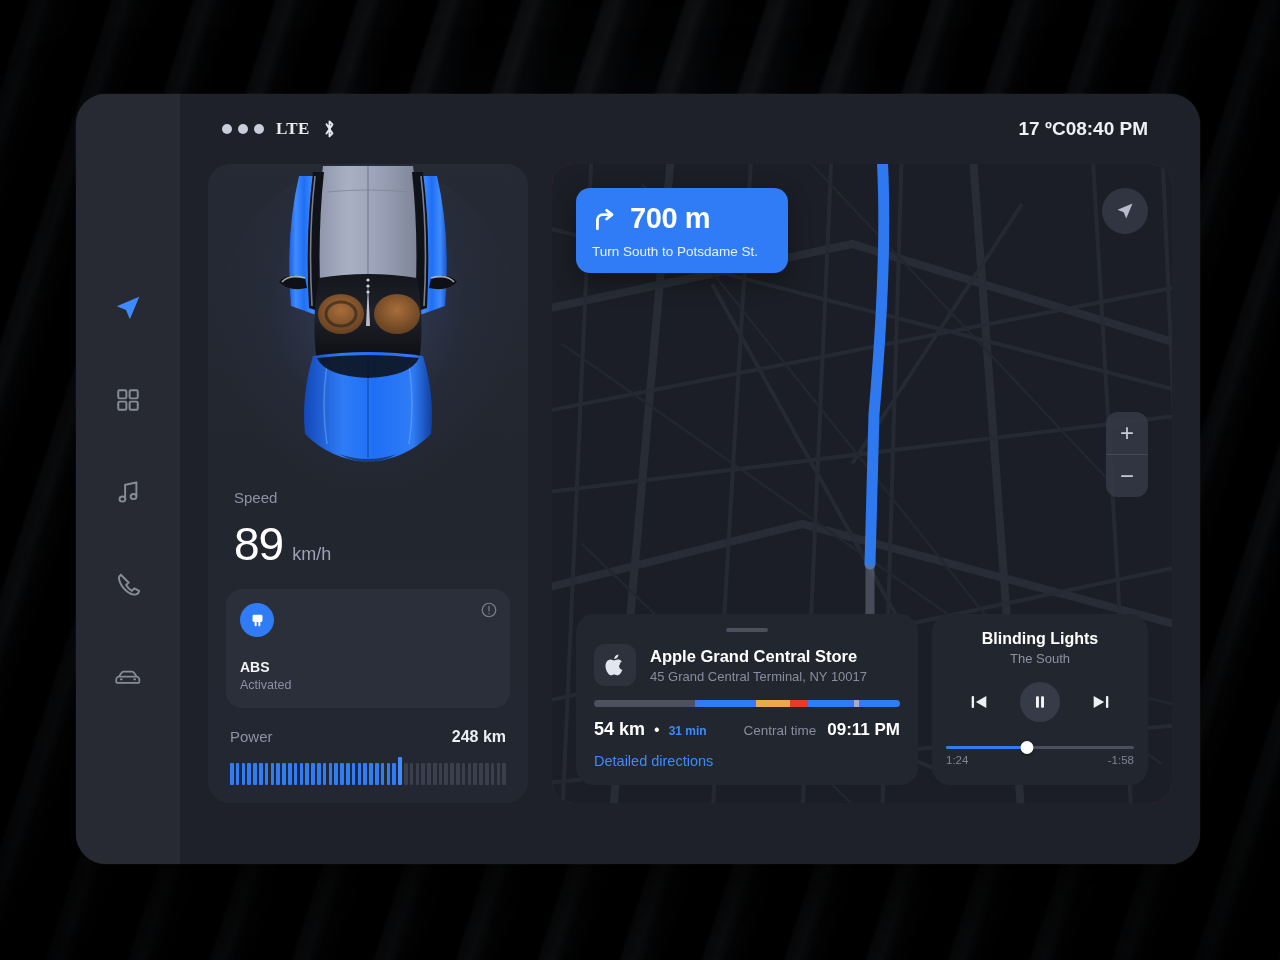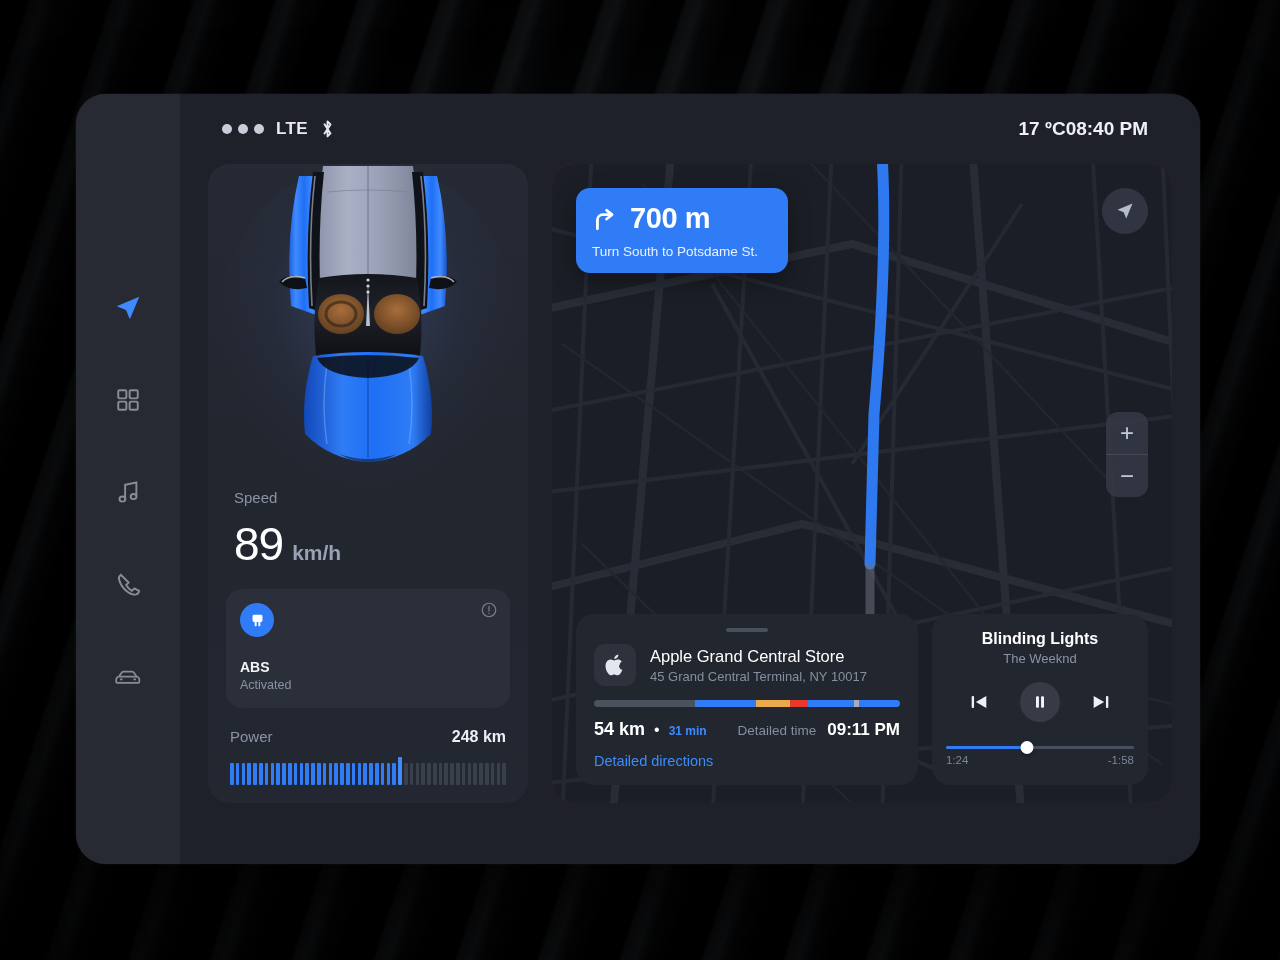--- a/index.html
+++ b/index.html
@@ -45,21 +45,21 @@
   .screen{ flex:1; background:#1e2129; position:relative; padding:0 28px 28px 28px; }
 
   
   .statusbar{
     height:70px; display:flex; align-items:center; justify-content:space-between;
     padding:0 24px 0 14px; color:#e6e8ee;
   }
   .sb-left{ display:flex; align-items:center; gap:12px; }
   .dots{ display:flex; gap:6px; }
   .dots i{ width:10px; height:10px; border-radius:50%; background:#c9cddb; display:block; }
-  .lte{ font-size:17px; font-weight:700; letter-spacing:.4px; color:#e9ebf1; }
+  .lte{ font-size:17px; font-weight:700; letter-spacing:.4px; color:#e9ebf1;font-family:Liberation Serif, serif; }
   .sb-right{ display:flex; align-items:center; font-size:19px; font-weight:600; color:#eef0f5; }
 
   
   .main{ display:flex; gap:24px; height:639px; }
   .card{ background:#242832; border-radius:22px; }
 
   
   .carpanel{
     width:320px; flex:0 0 320px; position:relative; overflow:hidden;
     padding:18px; display:flex; flex-direction:column;
@@ -69,21 +69,21 @@
   .glow{
     position:absolute; left:50%; top:46%; transform:translate(-50%,-50%);
     width:300px; height:330px; border-radius:50%;
     background:radial-gradient(ellipse at 50% 42%, rgba(90,120,200,.30) 0%, rgba(50,62,96,.16) 45%, rgba(0,0,0,0) 72%);
   }
   .car{ position:absolute; left:50%; top:-16px; transform:translateX(-50%); }
   .speedblock{ padding-left:8px; margin-top:-8px; }
   .speed-label{ font-size:15px; color:#8c93a6; margin-bottom:15px; }
   .speed-row{ display:flex; align-items:baseline; gap:9px; }
   .speed-val{ font-size:46px; font-weight:300; color:#fff; letter-spacing:-1px; line-height:1; }
-  .speed-unit{ font-size:21px; color:#9aa1b3; font-weight:700; }
+  .speed-unit{ font-size:18px; color:#9aa1b3; font-weight:400; }
 
   .tiles{ display:flex; gap:12px; margin-top:22px; }
   .tile{
     flex:1; background:#2b2f3a; border-radius:16px; padding:14px 14px 16px 14px;
     position:relative; min-height:108px; cursor:pointer;
   }
   .tile-ic{
     width:34px; height:34px; border-radius:50%; background:#2f7cf6;
     display:flex; align-items:center; justify-content:center;
   }
@@ -128,21 +128,21 @@
   .sheets{ position:absolute; left:24px; right:24px; bottom:18px; display:flex; gap:14px; }
   .dest{
     flex:1; background:#22262e; border-radius:18px; padding:14px 18px 16px 18px;
   }
   .grabber{ width:42px; height:4px; border-radius:3px; background:#4a4f5d; margin:0 auto 12px auto; }
   .dest-head{ display:flex; gap:14px; align-items:center; }
   .applebox{
     width:42px; height:42px; border-radius:11px; background:#2e323d;
     display:flex; align-items:center; justify-content:center; flex:0 0 42px;
   }
-  .dest-name{ font-size:16.5px; font-weight:400; color:#fff; }
+  .dest-name{ font-size:16.5px; font-weight:700; color:#fff; }
   .dest-addr{ font-size:13px; color:#878e9f; margin-top:3px; }
   .traffic{ display:flex; height:7px; border-radius:4px; overflow:hidden; margin-top:14px; }
   .traffic span{ display:block; height:100%; }
   .dest-meta{ display:flex; align-items:baseline; margin-top:12px; }
   .dist{ font-size:18px; font-weight:700; color:#fff; }
   .bullet{ color:#fff; font-size:16px; margin:0 9px; }
   .eta-min{ font-size:12px; font-weight:700; color:#3d8bff; }
   .arr-wrap{ margin-left:auto; display:flex; align-items:baseline; gap:11px; }
   .arr-label{ font-size:13.5px; color:#878e9f; }
   .arr-time{ font-size:17px; font-weight:700; color:#fff; }
@@ -468,30 +468,30 @@
                 <span style="background: rgb(232, 57, 44); width: 6%;"></span>
                 <span style="background: rgb(47, 124, 246); width: 15%;"></span>
                 <span style="background: rgb(167, 173, 187); width: 1.5%;"></span>
                 <span style="background: rgb(47, 124, 246); width: 13.5%;"></span>
               </div>
             <div class="dest-meta">
               <span class="dist">54 km</span>
               <span class="bullet">•</span>
               <span class="eta-min">31 min</span>
               <span class="arr-wrap">
-                <span class="arr-label">Detailed time</span>
+                <span class="arr-label">Central time</span>
                 <span class="arr-time">09:11 PM</span>
               </span>
             </div>
             <div class="detail-link">Detailed directions</div>
           </div>
 
           <div class="player">
             <div class="track">Blinding Lights</div>
-            <div class="artist">The Weeknd</div>
+            <div class="artist">The South</div>
             <div class="controls">
               <span class="ctrl">
                 <svg width="22" height="22" viewBox="0 0 24 24" fill="#eef0f5">
                   <rect x="4" y="5.5" width="2.6" height="13" rx="1"></rect>
                   <path d="M20 5.5 L20 18.5 L8.6 12 Z"></path>
                 </svg>
               </span>
               <span class="ctrl playbtn">
                 <svg width="16" height="16" viewBox="0 0 24 24" fill="#f2f4f8">
                   <rect x="6" y="3.5" width="4.4" height="17" rx="1.4"></rect>

